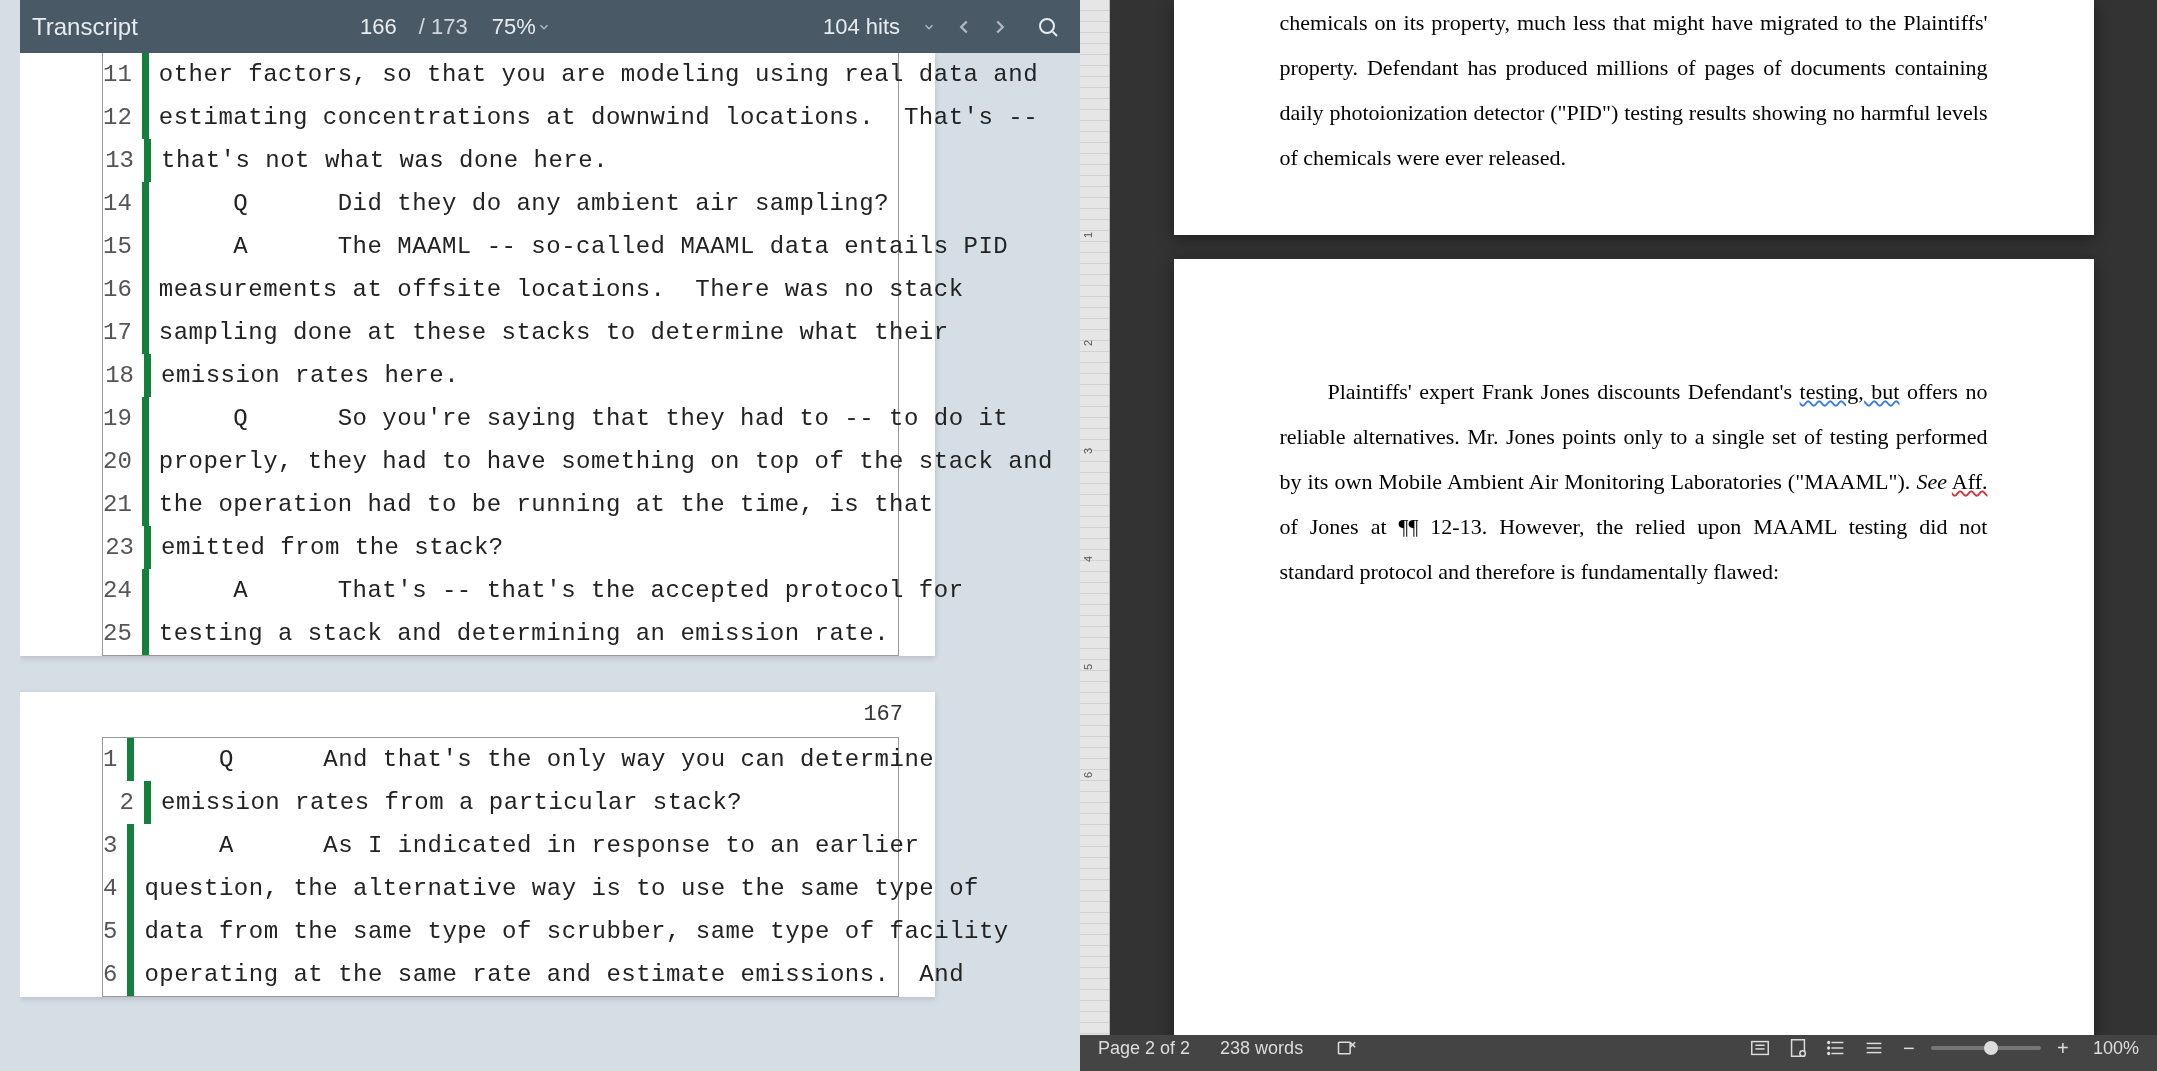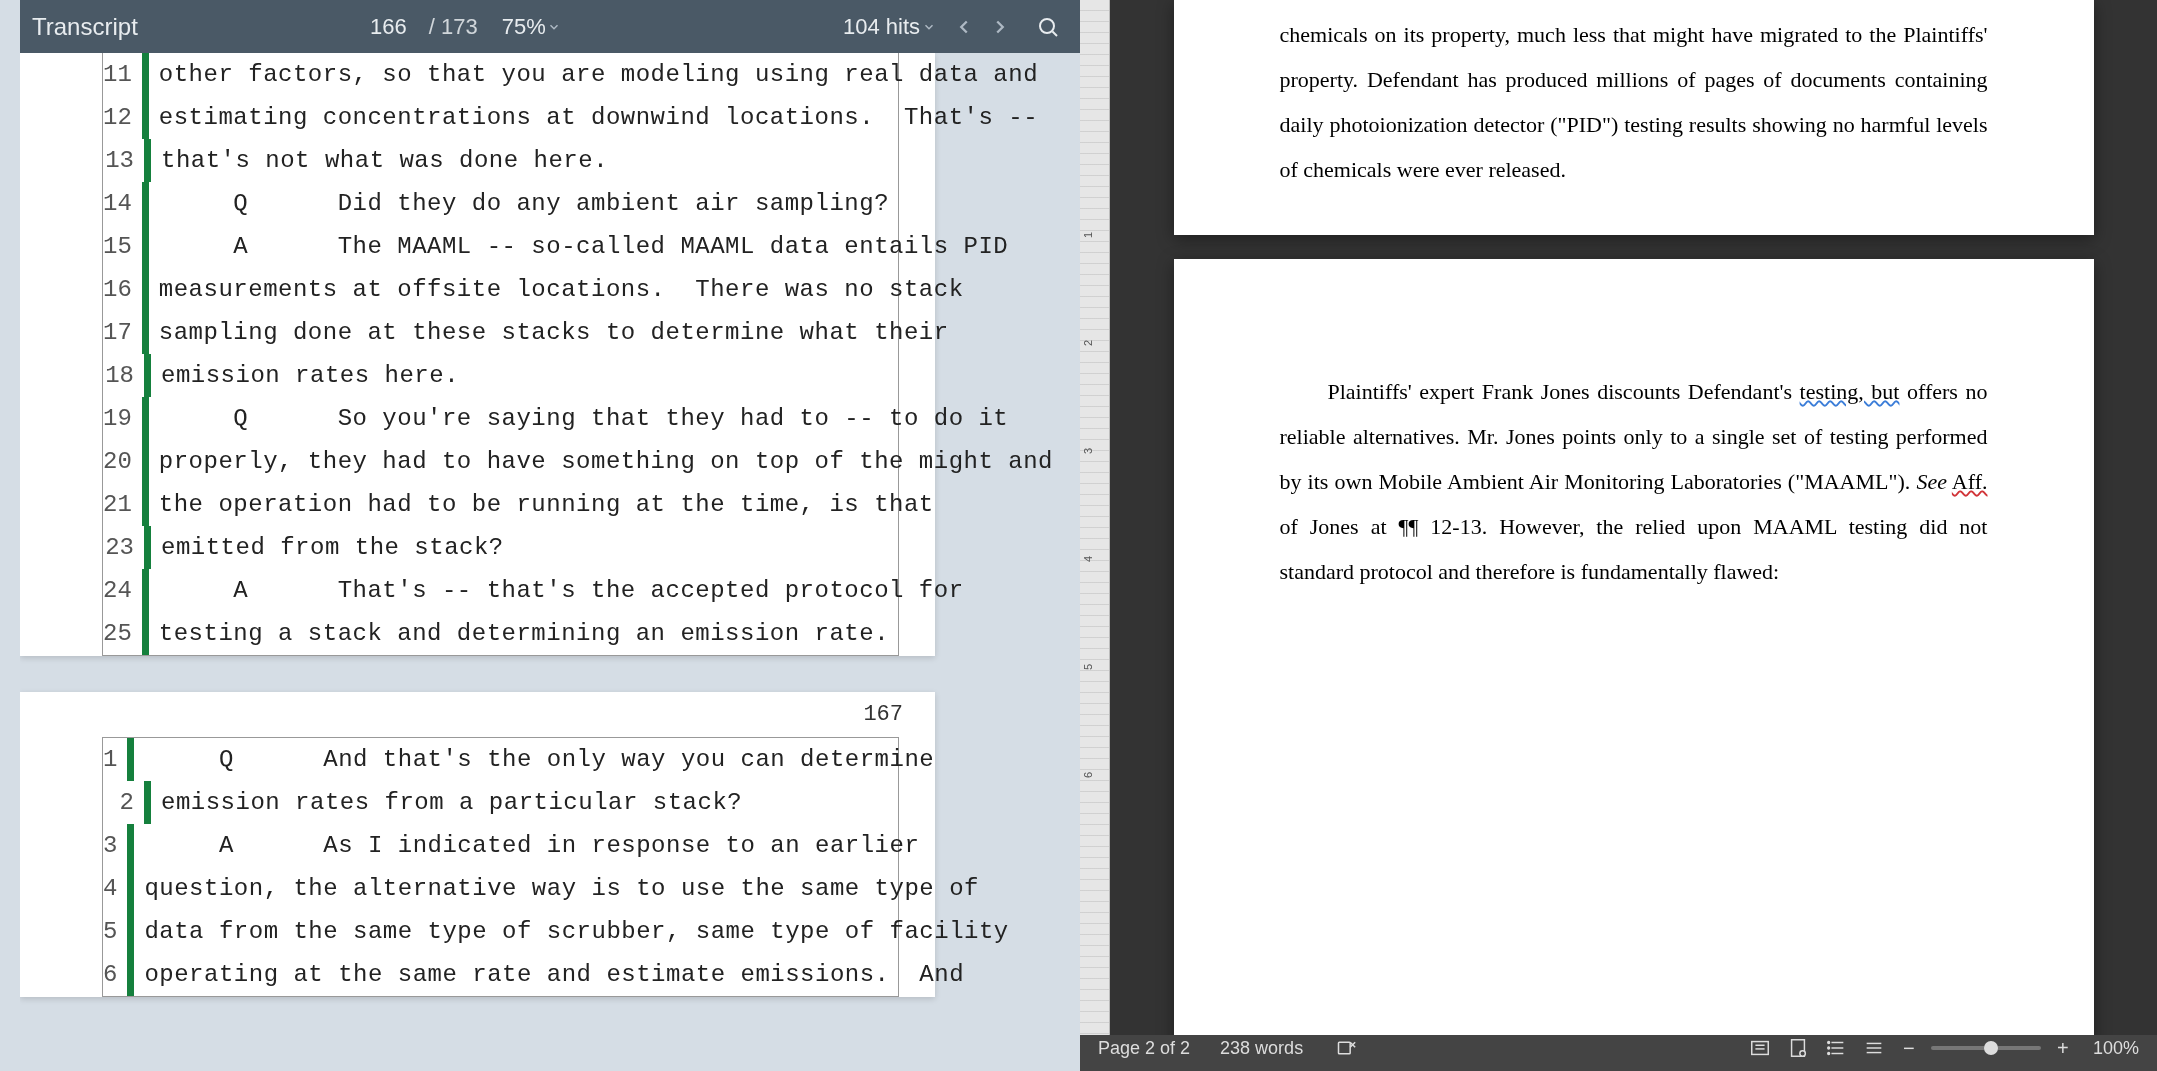--- a/index.html
+++ b/index.html
@@ -7,41 +7,41 @@
 
 .container { display: flex; width: 2157px; height: 1071px; }
 
 
 .left-pane { width: 1080px; height: 100%; background: #d5dde5; display: flex; flex-direction: column; padding-left: 20px; }
 .left-toolbar { height: 53px; background: #4a5966; display: flex; align-items: center; color: #fff; padding: 0 12px; }
 .toolbar-title { font-size: 24px; font-weight: 400; color: #e8ecef; }
 .toolbar-spacer { flex: 1; }
 .page-counter { font-size: 22px; color: #e8ecef; margin-right: 24px; }
 .zoom-sel { font-size: 22px; color: #e8ecef; margin-right: 18px; display: flex; align-items: center; gap: 1px; cursor: pointer; }
-.hits { font-size: 22px; color: #e8ecef; margin-right: 10px; display: flex; align-items: center; gap: 2px; cursor: pointer; margin-left: 32px; }
+.hits { font-size: 22px; color: #e8ecef; margin-right: 10px; display: flex; align-items: center; gap: 22px; cursor: pointer; margin-left: 32px; }
 .nav-btn { width: 36px; height: 36px; display: flex; align-items: center; justify-content: center; cursor: pointer; border-radius: 3px; }
 .nav-btn svg { stroke: #aeb9c4; }
 .search-btn { width: 40px; height: 40px; display:flex; align-items:center; justify-content:center; cursor:pointer; margin-left: 10px; }
 
 .transcript-body { flex: 1; overflow-y: hidden; padding: 0; }
 .page-card { background: #fff; margin: 0 0 30px 0; box-shadow: 0 2px 6px rgba(0,0,0,0.15); width: 915px; }
 .page-number-bottom { text-align: right; padding: 10px 32px; font-family: "Courier New", monospace; font-size: 22px; color: #333; }
 .line-table { border: 1px solid #999; margin: 0 36px 36px 82px; }
 .line-row { display: flex; font-family: "Courier New", monospace; font-size: 24px; color: #222; }
 .line-num { width: 48px; text-align: right; padding: 8px 10px 8px 0; border-right: 7px solid #15803d; color: #555; }
 .line-text { flex: 1; padding: 8px 10px; white-space: pre; letter-spacing: 0.5px; }
 
 
 .right-pane { width: 1077px; height: 100%; background: #333333; position: relative; display: flex; flex-direction: column; }
 .ruler-v { position: absolute; left: 0; top: 0; bottom: 36px; width: 30px; background: #e6e6e6; border-right: 1px solid #bbb; }
 .ruler-v .tick { position: absolute; left: 2px; font-size: 11px; color: #555; transform: rotate(-90deg); transform-origin: left top; }
 .ruler-v::before { content:""; position:absolute; inset:0; background: repeating-linear-gradient(to bottom, transparent 0 10px, #bbb 10px 11px); opacity:0.5; }
 .doc-area { flex: 1; margin-left: 30px; overflow: hidden; position: relative; background: #333; }
 .doc-page { background: #fff; width: 920px; margin: 0 auto 24px auto; box-shadow: 0 4px 16px rgba(0,0,0,0.4); padding: 0 0 20px 0; }
-.doc-page.first { padding-top: 12px; }
+.doc-page.first { padding-top: 0; }
 .doc-content { padding: 0 106px; font-family: "Times New Roman", serif; font-size: 22px; line-height: 2.05; color: #000; text-align: justify; }
 .doc-content .para { text-indent: 48px; }
 .sq-err { text-decoration: underline wavy #3b7dd8 1.5px; }
 .sp-err { text-decoration: underline wavy #d13438 1.5px; }
 .italic { font-style: italic; }
 
 .status-bar { height: 36px; background: #444444; display: flex; align-items: flex-start; color: #ddd; font-size: 18px; padding: 0 18px; gap: 28px; }
 .status-bar .sb-left { display:flex; gap: 30px; align-items:center; }
 .status-bar .sb-right { margin-left:auto; display:flex; align-items:center; gap: 12px; }
 .sb-icon { width: 26px; height: 26px; display:flex; align-items:center; justify-content:center; cursor:pointer; }
@@ -132,21 +132,21 @@
             <div class="line-row">
               <div class="line-num">18</div>
               <div class="line-text">emission rates here.</div>
             </div>
             <div class="line-row">
               <div class="line-num">19</div>
               <div class="line-text">     Q      So you're saying that they had to -- to do it</div>
             </div>
             <div class="line-row">
               <div class="line-num">20</div>
-              <div class="line-text">properly, they had to have something on top of the might and</div>
+              <div class="line-text">properly, they had to have something on top of the stack and</div>
             </div>
             <div class="line-row">
               <div class="line-num">21</div>
               <div class="line-text">the operation had to be running at the time, is that</div>
             </div>
             <div class="line-row">
               <div class="line-num">23</div>
               <div class="line-text">emitted from the stack?</div>
             </div>
             <div class="line-row">

